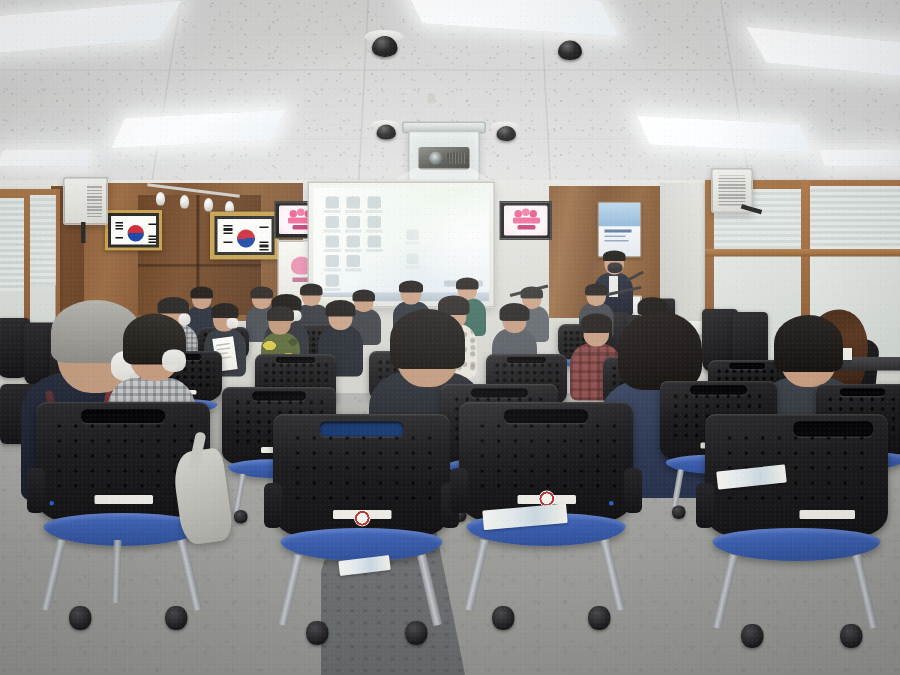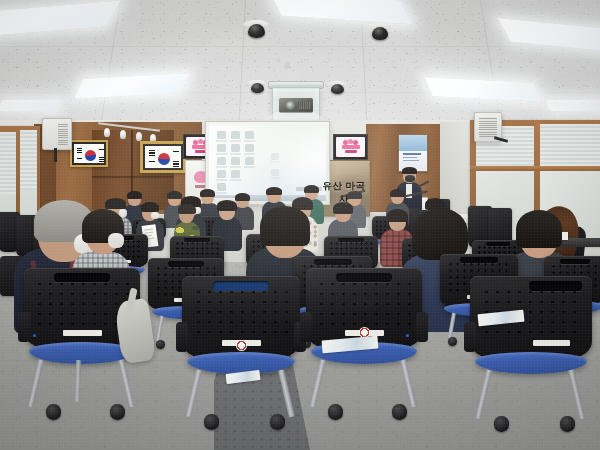--- a/index.html
+++ b/index.html
@@ -447,23 +447,20 @@
   <div class="abs sign-dark" style="left:333px;top:134px;width:33px;height:24px;">
     <div class="abs sign-logo" style="left:2px;top:2px;width:29px;height:20px;border-radius:1px;overflow:hidden;">
       <div class="logo-mark" style="left:7px;top:3px;width:5px;height:5px;background:#ef5f93;"></div>
       <div class="logo-mark" style="left:12px;top:2px;width:5px;height:5px;background:#f07aa4;"></div>
       <div class="logo-mark" style="left:17px;top:3px;width:5px;height:5px;background:#e8568b;"></div>
       <div class="abs" style="left:6px;top:8px;width:18px;height:4px;background:#ef6a99;border-radius:1px;"></div>
       <div class="abs" style="left:9px;top:13px;width:12px;height:3px;background:#c43f74;border-radius:1px;"></div>
     </div>
   </div>
 
-  <div class="abs" id="banner" style="left:318px;top:160px;width:50px;height:55px;">
-    <div id="banner-text" style="font-size:9.5px;">유산 마곡사</div>
-  </div>
 
   <div class="abs poster" style="left:398px;top:134px;width:28px;height:36px;">
     <div class="abs" style="left:0;top:0;width:28px;height:16px;background:linear-gradient(#bcd6ea,#8fb6d8);"></div>
     <div class="abs" style="left:0;top:16px;width:28px;height:20px;background:linear-gradient(#f4f7fa,#e2e8ef);"></div>
     <div class="abs" style="left:4px;top:18px;width:18px;height:1.6px;background:#5b79a0;"></div>
     <div class="abs" style="left:4px;top:21.5px;width:14px;height:1.2px;background:#8fa3bd;"></div>
     <div class="abs" style="left:4px;top:24.5px;width:16px;height:1.2px;background:#8fa3bd;"></div>
   </div>
 
   <div class="abs" id="screen-shell" style="left:205px;top:121px;width:123px;height:82px;">

